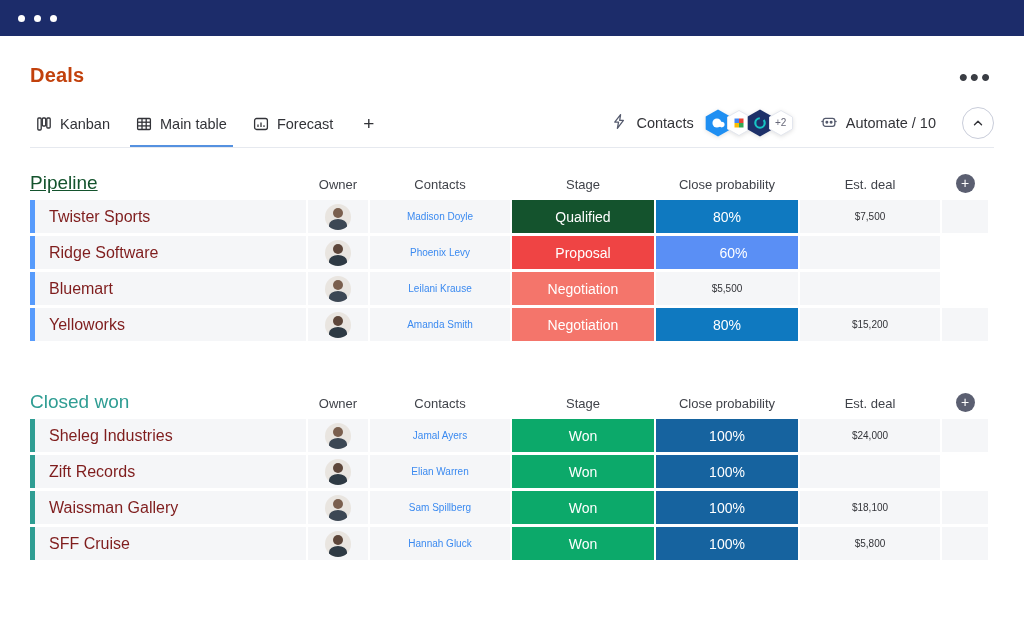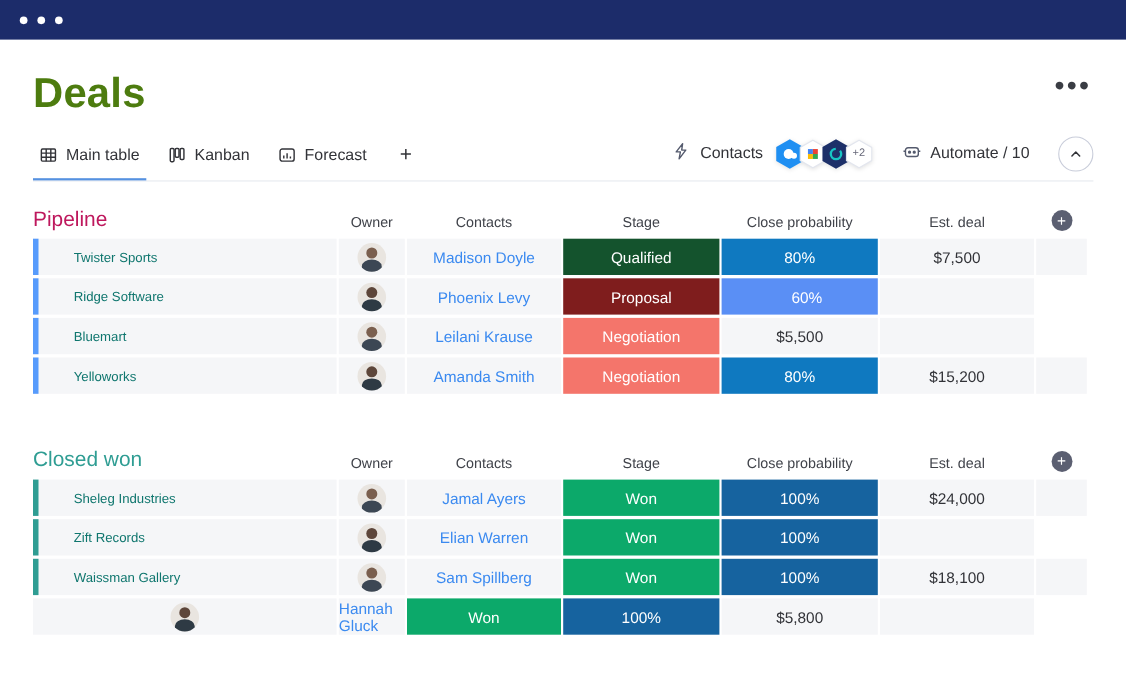--- a/index.html
+++ b/index.html
@@ -9,21 +9,21 @@
 
   
   .topbar { height:36px; background:#1c2c6a; display:flex; align-items:center; padding-left:18px; }
   .win-dots { display:flex; gap:9px; }
   .win-dots span { width:7px; height:7px; border-radius:50%; background:#fff; display:block; }
 
   .content { padding:0 30px; }
 
   
   .page-head { display:flex; justify-content:space-between; align-items:flex-start; margin-top:28px; }
-  .page-title { font-size:38px; font-weight:700; color:#4d7c0f; letter-spacing:.2px; }
+  .page-title { font-size:20px; font-weight:700; color:#c2410c; letter-spacing:.2px; }
   .menu-dots { border:none; background:none; font-size:26px; line-height:14px; color:#3a3d44; letter-spacing:2px; cursor:pointer; padding:6px 2px; }
 
   
   .tabbar { display:flex; align-items:center; justify-content:space-between; margin-top:16px; border-bottom:1px solid #e6e9ef; }
   .tabs { display:flex; align-items:center; gap:14px; }
   .tab { display:flex; align-items:center; gap:8px; padding:10px 6px 13px; font-size:14.5px; color:#323338; cursor:pointer; border-bottom:2px solid transparent; }
   .tab.active { border-bottom:2px solid #5591e0; font-weight:500; }
   .tab svg { display:block; }
   .tab-add { font-size:19px; color:#323338; padding:6px 10px 12px; cursor:pointer; background:none; border:none; }
 
@@ -40,22 +40,22 @@
   .board { margin-top:24px; }
   .group { margin-bottom:50px; }
   .grid { display:grid; grid-template-columns:276px 60px 140px 142px 142px 140px 46px; column-gap:2px; width:962px; }
   .header-row { align-items:end; margin-bottom:6px; }
   .group-title { font-size:19px; font-weight:400; cursor:pointer; }
   .col-label { font-size:13px; color:#40434a; text-align:center; padding-bottom:2px; cursor:pointer; }
   .addcol-wrap { display:flex; justify-content:center; padding-bottom:1px; }
   .add-col { width:19px; height:19px; border-radius:50%; border:none; background:#5b5f71; color:#fff; font-size:14px; line-height:17px; cursor:pointer; padding:0; }
 
   .row { margin-bottom:3px; height:33px; }
-  .cell { background:#f5f6f8; display:flex; align-items:center; justify-content:center; font-size:14px; height:33px; }
-  .name-cell { justify-content:flex-start; position:relative; padding-left:37px; font-size:12px; color:#0f766e; cursor:pointer; }
+  .cell { background:#f5f6f8; display:flex; align-items:center; justify-content:center; font-size:10px; height:33px; }
+  .name-cell { justify-content:flex-start; position:relative; padding-left:19px; font-size:16px; color:#7f1d1d; cursor:pointer; }
   .name-cell::before { content:""; position:absolute; left:0; top:0; bottom:0; width:5px; background:var(--group-color); }
   .contact-cell { color:#3b8af0; cursor:pointer; }
   .stage-cell, .prob-cell { color:#fff; font-size:14px; cursor:pointer; }
   .deal-cell { color:#323338; cursor:pointer; }
   .owner-cell { cursor:pointer; }
 
   
   .avatar { width:26px; height:26px; border-radius:50%; background:#e9e5e0; position:relative; overflow:hidden; display:block; }
   .avatar::before { content:""; position:absolute; left:8px; top:4px; width:10px; height:10px; border-radius:50%; background:#7a5f4e; }
   .avatar::after { content:""; position:absolute; left:4px; top:15px; width:18px; height:12px; border-radius:50% 50% 0 0; background:#3c4754; }
@@ -78,42 +78,42 @@
   <div class="content">
 
     <div class="page-head">
       <h1 class="page-title">Deals</h1>
       <button class="menu-dots">•••</button>
     </div>
 
     <div class="tabbar">
       <div class="tabs">
 
+  <div class="tab">
+    <span class="tab-icon">
+              <svg width="16" height="16" viewBox="0 0 16 16" fill="none" stroke="#323338" stroke-width="1.3">
+                <rect x="1.8" y="2" width="3.4" height="12" rx="1"></rect>
+                <rect x="6.3" y="2" width="3.4" height="8" rx="1"></rect>
+                <rect x="10.8" y="2" width="3.4" height="10" rx="1"></rect>
+              </svg>
+            </span>
+    <span class="tab-label">Kanban</span>
+  </div>
+
   <div class="tab active">
     <span class="tab-icon">
               <svg width="16" height="16" viewBox="0 0 16 16" fill="none" stroke="#323338" stroke-width="1.3">
                 <rect x="1.6" y="2.5" width="12.8" height="11" rx="1"></rect>
                 <line x1="1.6" y1="6.2" x2="14.4" y2="6.2"></line>
                 <line x1="1.6" y1="9.9" x2="14.4" y2="9.9"></line>
                 <line x1="6" y1="2.5" x2="6" y2="13.5"></line>
                 <line x1="10.2" y1="2.5" x2="10.2" y2="13.5"></line>
               </svg>
             </span>
     <span class="tab-label">Main table</span>
-  </div>
-
-  <div class="tab">
-    <span class="tab-icon">
-              <svg width="16" height="16" viewBox="0 0 16 16" fill="none" stroke="#323338" stroke-width="1.3">
-                <rect x="1.8" y="2" width="3.4" height="12" rx="1"></rect>
-                <rect x="6.3" y="2" width="3.4" height="8" rx="1"></rect>
-                <rect x="10.8" y="2" width="3.4" height="10" rx="1"></rect>
-              </svg>
-            </span>
-    <span class="tab-label">Kanban</span>
   </div>
 
   <div class="tab">
     <span class="tab-icon">
               <svg width="16" height="16" viewBox="0 0 16 16" fill="none" stroke="#323338" stroke-width="1.3">
                 <rect x="1.6" y="2.5" width="12.8" height="11" rx="2"></rect>
                 <line x1="5" y1="11" x2="5" y2="8.4"></line>
                 <line x1="8" y1="11" x2="8" y2="6.4"></line>
                 <line x1="11" y1="11" x2="11" y2="9.2"></line>
               </svg>
@@ -181,21 +181,21 @@
               <polyline points="4,10 8,6 12,10"></polyline>
             </svg>
         </button>
       </div>
     </div>
 
     <div class="board">
   <section class="group" style="--group-color: #579bfc;">
     <div class="grid header-row">
       <div class="title-wrap">
-              <h2 class="group-title" style="color: #be185d;">Pipeline</h2>
+              <h2 class="group-title" style="color: #14532d; text-decoration: underline;">Pipeline</h2>
             </div>
       <div class="col-label">Owner</div>
       <div class="col-label">Contacts</div>
       <div class="col-label">Stage</div>
       <div class="col-label">Close probability</div>
       <div class="col-label">Est. deal</div>
       <div class="addcol-wrap">
               <button class="add-col">+</button>
             </div>
     </div>
@@ -211,21 +211,21 @@
     <div class="cell deal-cell">$7,500</div>
     <div class="cell add-cell"></div>
   </div>
 
   <div class="grid row">
     <div class="cell name-cell">Ridge Software</div>
     <div class="cell owner-cell">
                 <span class="avatar"></span>
               </div>
     <div class="cell contact-cell">Phoenix Levy</div>
-    <div class="cell stage-cell" style="background: #7f1d1d;">Proposal</div>
+    <div class="cell stage-cell" style="background: #ef4444;">Proposal</div>
     <div class="cell prob-cell" style="background: rgb(90, 143, 245); padding-left: 13px;">60%</div>
     <div class="cell add-cell"></div>
   </div>
 
   <div class="grid row">
     <div class="cell name-cell">Bluemart</div>
     <div class="cell owner-cell">
                 <span class="avatar"></span>
               </div>
     <div class="cell contact-cell">Leilani Krause</div>
@@ -292,20 +292,21 @@
                 <span class="avatar"></span>
               </div>
     <div class="cell contact-cell">Sam Spillberg</div>
     <div class="cell stage-cell" style="background: rgb(12, 169, 106);">Won</div>
     <div class="cell prob-cell" style="background: rgb(22, 99, 159);">100%</div>
     <div class="cell deal-cell">$18,100</div>
     <div class="cell add-cell"></div>
   </div>
 
   <div class="grid row">
+    <div class="cell name-cell">SFF Cruise</div>
     <div class="cell owner-cell">
                 <span class="avatar"></span>
               </div>
     <div class="cell contact-cell">Hannah Gluck</div>
     <div class="cell stage-cell" style="background: rgb(12, 169, 106);">Won</div>
     <div class="cell prob-cell" style="background: rgb(22, 99, 159);">100%</div>
     <div class="cell deal-cell">$5,800</div>
     <div class="cell add-cell"></div>
   </div>
 </div>

